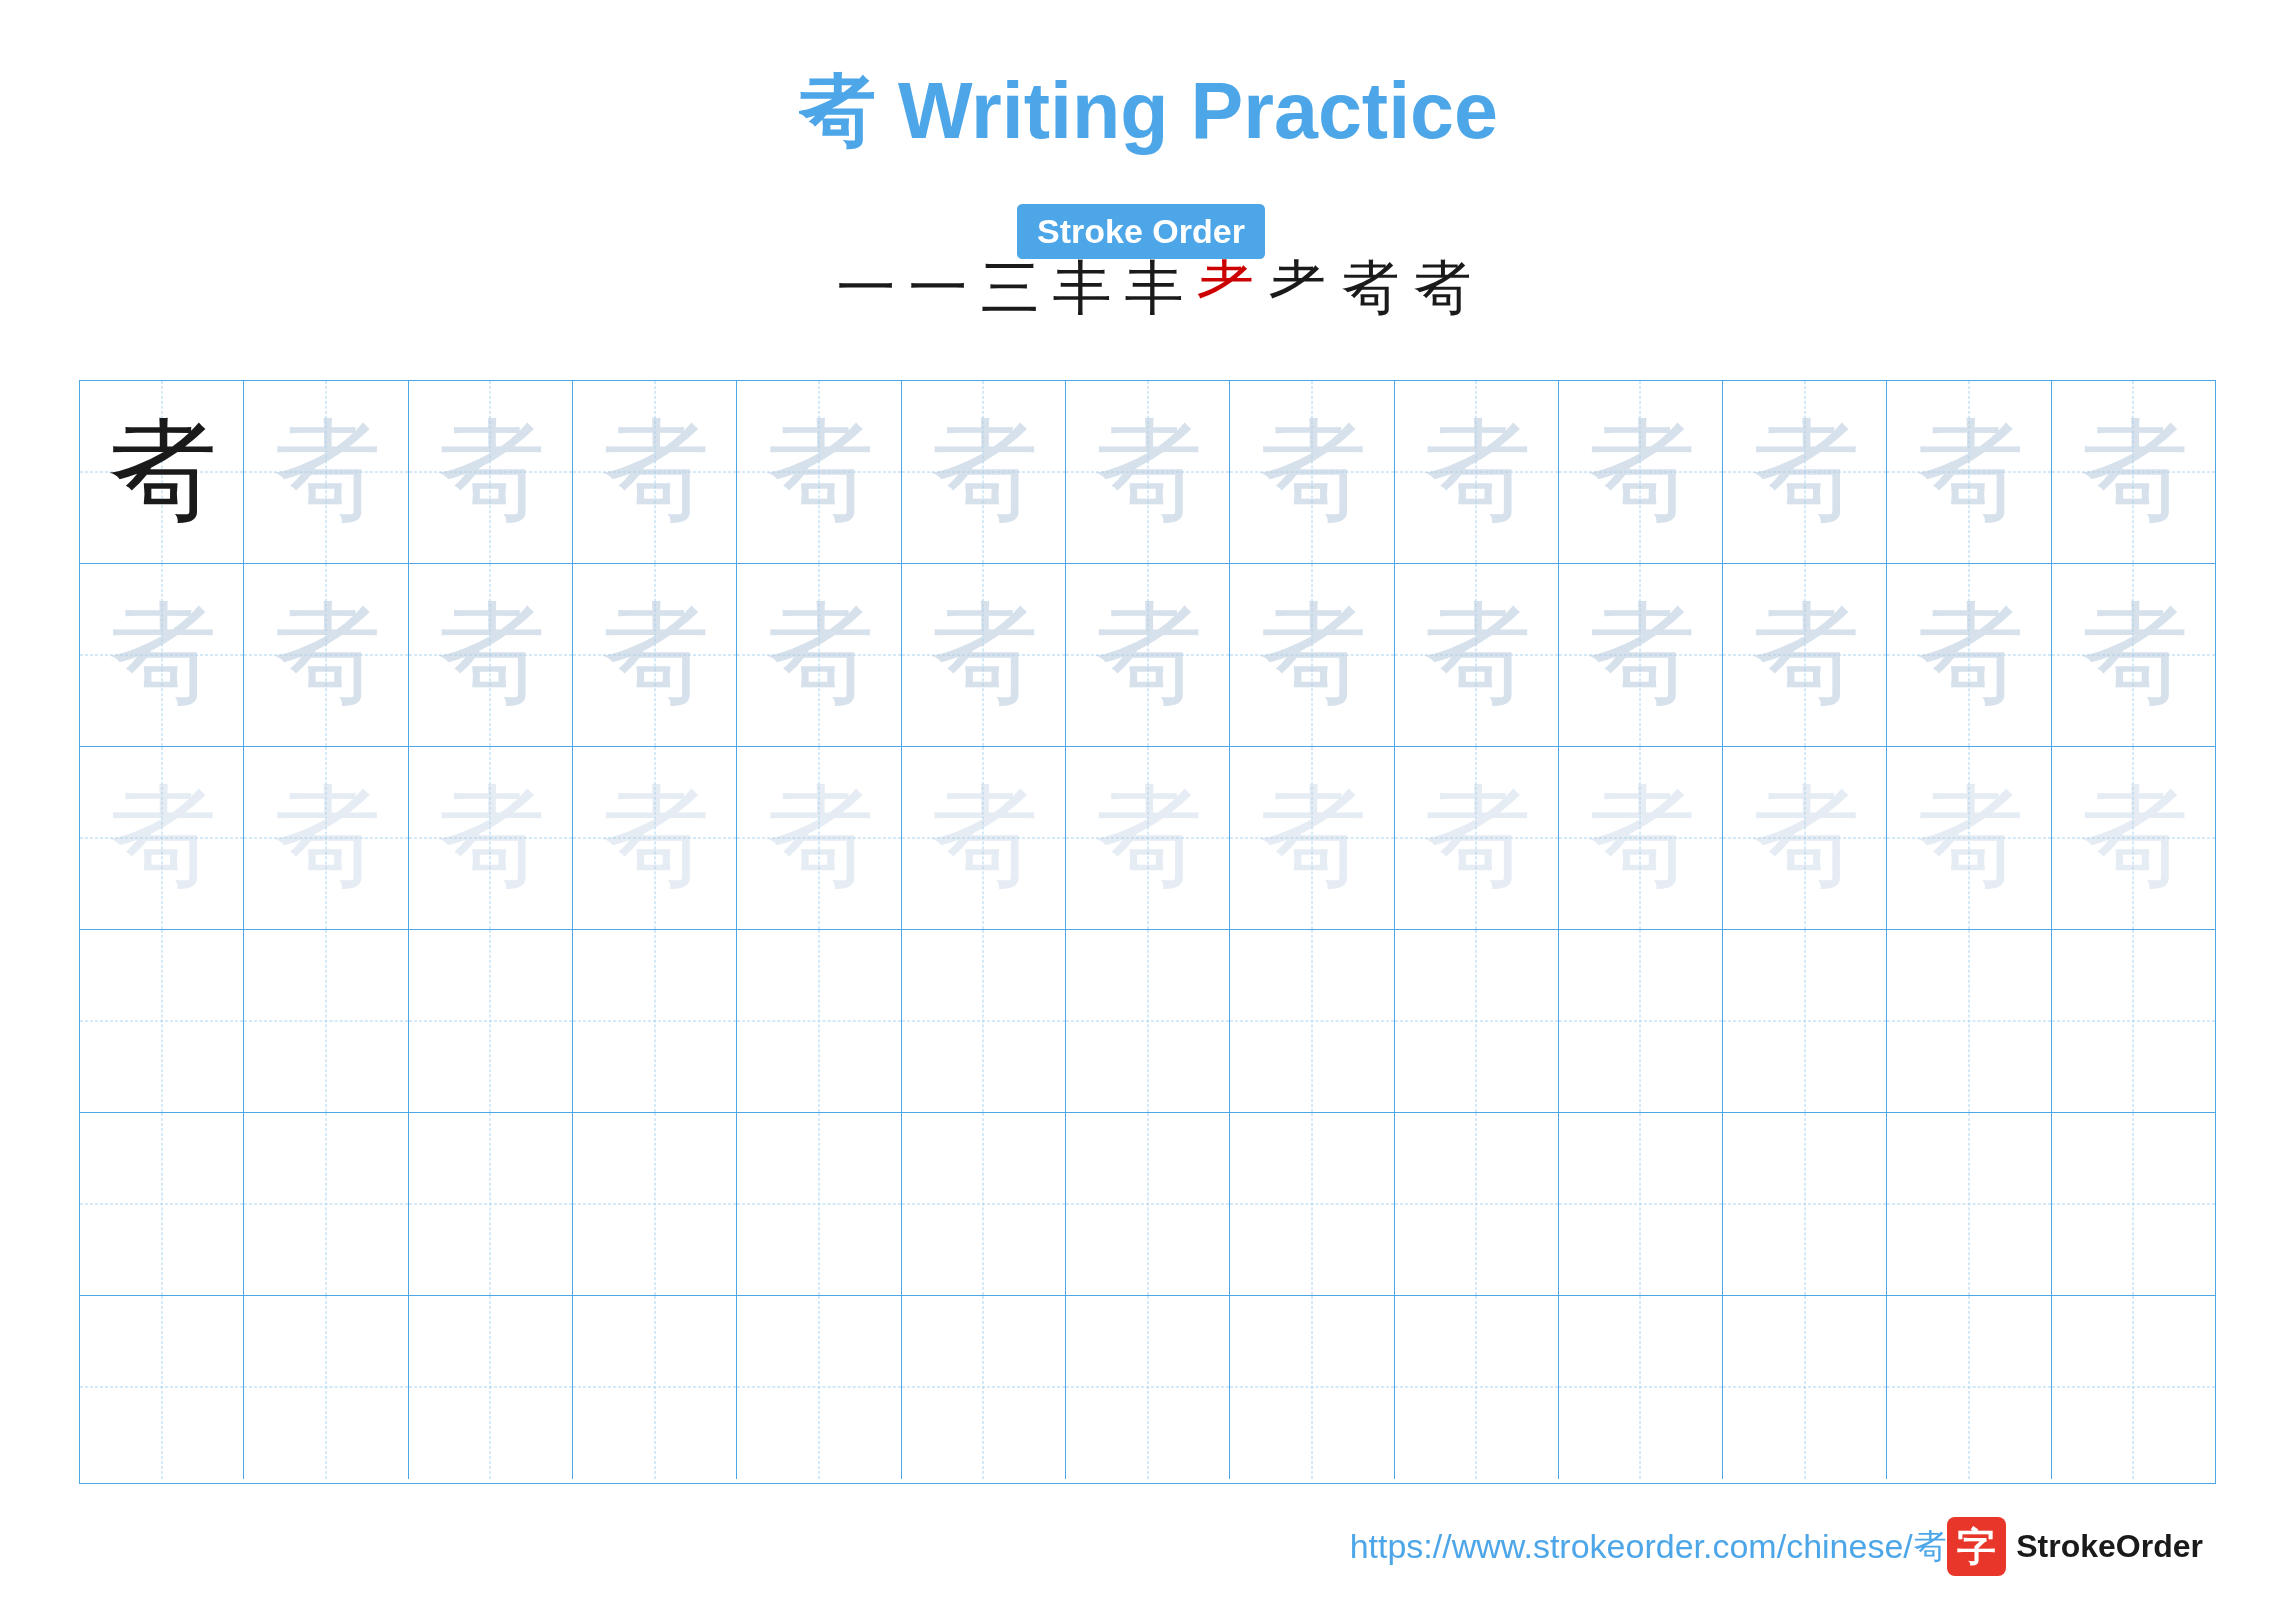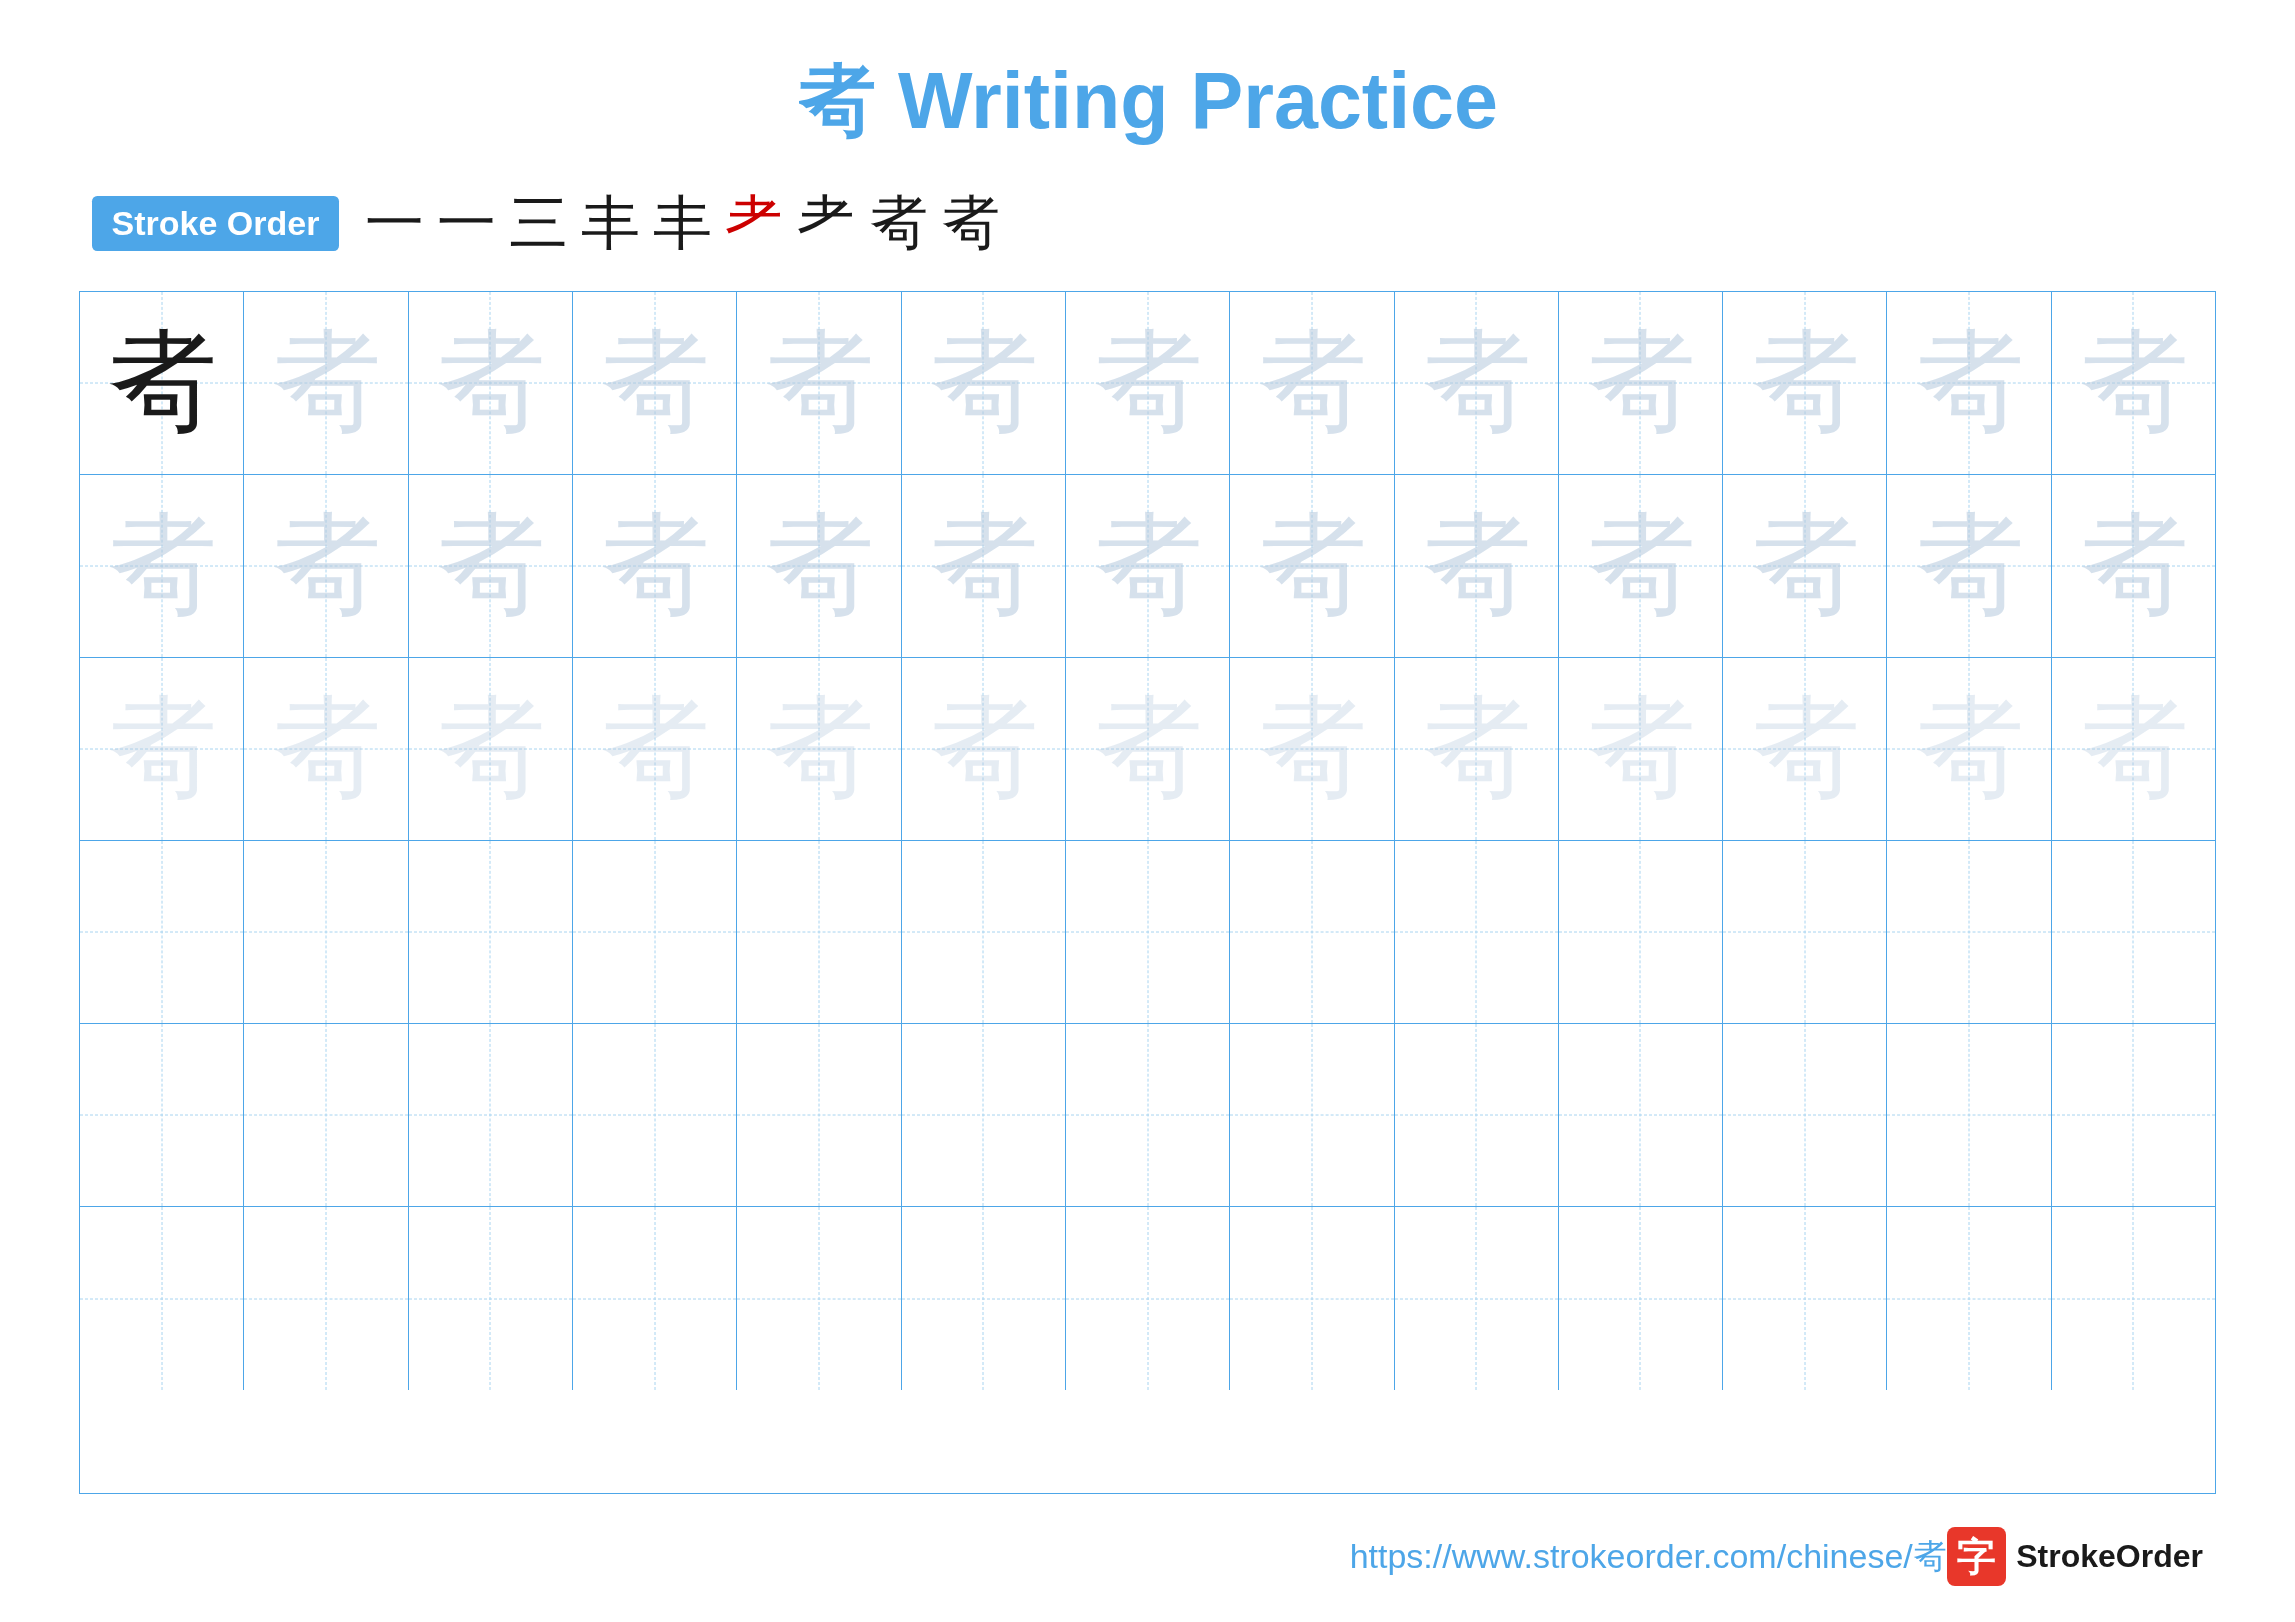--- a/index.html
+++ b/index.html
@@ -9,41 +9,42 @@
       width: 2295px;
       height: 1622px;
       position: relative;
       overflow: hidden;
     }
 
     .page {
       width: 2295px;
       height: 1622px;
       background: #fff;
-      padding: 36px 79px;
+      padding: 46px 79px;
       display: flex;
       flex-direction: column;
       align-items: center;
     }
 
     .title {
       font-size: 79px;
       color: #4da6e8;
       font-weight: bold;
       text-align: center;
       margin-bottom: 39px;
       margin-top: 13px;
     }
 
     .stroke-order-row {
       display: flex;
       align-items: center;
       width: 100%;
-      margin-bottom: 38px;
+      margin-bottom: 62px;
       padding-left: 13px;
+      flex-direction: column;
     }
 
     .stroke-order-badge {
       background: #4da6e8;
       color: white;
       font-size: 34px;
       font-weight: bold;
       padding: 7.9px 19.6px;
       border-radius: 5.2px;
       margin-right: 26px;

